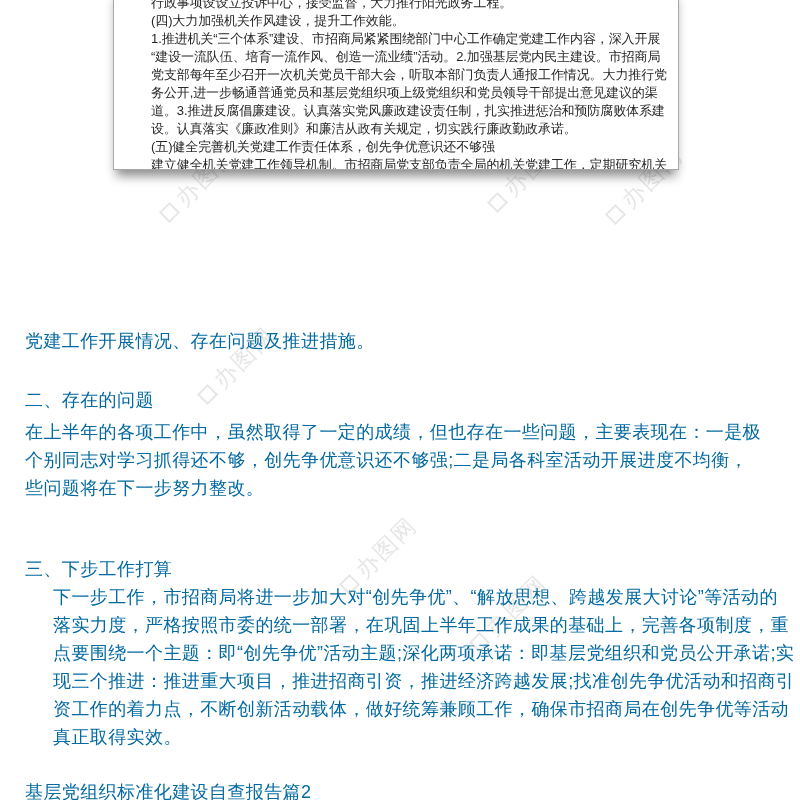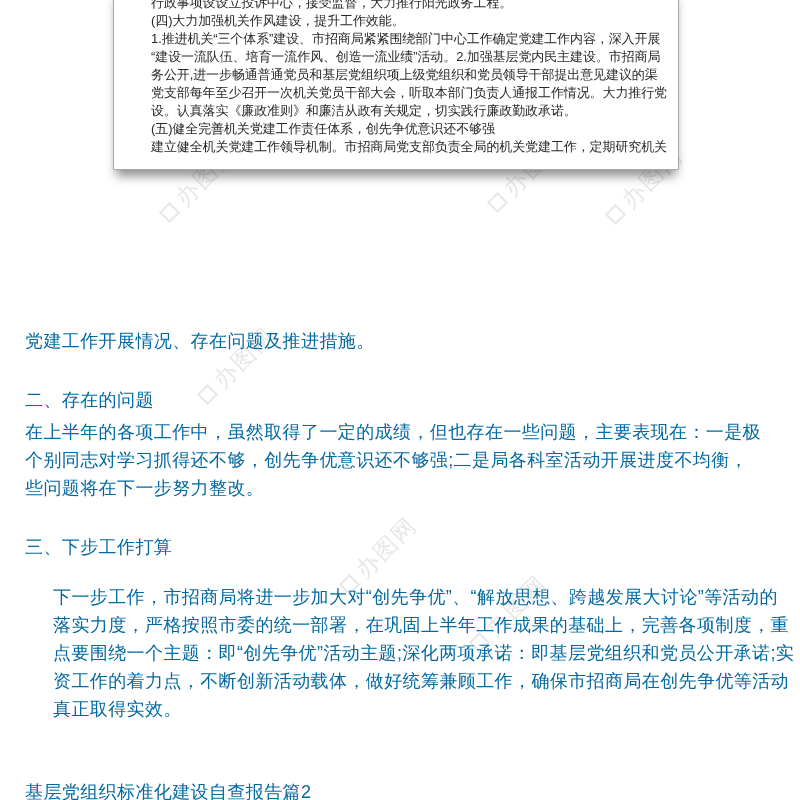--- a/index.html
+++ b/index.html
@@ -65,21 +65,21 @@
     font-size:18px;
     line-height:28px;
     letter-spacing:0.4px;
     color:#0369a1;
     z-index:2;
   }
   .article-block .bline { white-space:nowrap; }
   #intro   { top:327px; }
   #h2      { top:386px; }
   #p2      { top:418px; }
-  #h3      { top:533px; }
+  #h3      { top:555px; }
   #p3      { top:583px;margin-left:28px; }
   #footerT { top:778px; }
 </style>
 </head>
 <body>
 
 <div id="watermark-layer">
     <div class="wm" style="left: 150px; top: 168px;">
       <span class="wm-logo"></span>
       <span class="wm-text">办图网</span>
@@ -105,22 +105,23 @@
       <span class="wm-text">办图网</span>
     </div>
   </div>
 
 <div class="preview-box">
   <div class="preview-text">
     <div class="pline">行政事项设设立投诉中心，接受监督，大力推行阳光政务工程。</div>
     <div class="pline">(四)大力加强机关作风建设，提升工作效能。</div>
     <div class="pline">1.推进机关“三个体系”建设、市招商局紧紧围绕部门中心工作确定党建工作内容，深入开展</div>
     <div class="pline">“建设一流队伍、培育一流作风、创造一流业绩”活动。2.加强基层党内民主建设。市招商局</div>
+    <div class="pline">党支部每年至少召开一次机关党员干部大会，听取本部门负责人通报工作情况。大力推行党</div>
     <div class="pline">务公开,进一步畅通普通党员和基层党组织项上级党组织和党员领导干部提出意见建议的渠</div>
-    <div class="pline">党支部每年至少召开一次机关党员干部大会，听取本部门负责人通报工作情况。大力推行党</div>
+    <div class="pline">道。3.推进反腐倡廉建设。认真落实党风廉政建设责任制，扎实推进惩治和预防腐败体系建</div>
     <div class="pline">设。认真落实《廉政准则》和廉洁从政有关规定，切实践行廉政勤政承诺。</div>
     <div class="pline">(五)健全完善机关党建工作责任体系，创先争优意识还不够强</div>
     <div class="pline">建立健全机关党建工作领导机制。市招商局党支部负责全局的机关党建工作，定期研究机关</div>
   </div>
 </div>
 
 <div id="intro" class="article-block">
   <div class="bline">党建工作开展情况、存在问题及推进措施。</div>
 </div>
 
@@ -135,19 +136,20 @@
 </div>
 
 <div id="h3" class="article-block">
   <div class="bline">三、下步工作打算</div>
 </div>
 
 <div id="p3" class="article-block">
   <div class="bline">下一步工作，市招商局将进一步加大对“创先争优”、“解放思想、跨越发展大讨论”等活动的</div>
   <div class="bline">落实力度，严格按照市委的统一部署，在巩固上半年工作成果的基础上，完善各项制度，重</div>
   <div class="bline">点要围绕一个主题：即“创先争优”活动主题;深化两项承诺：即基层党组织和党员公开承诺;实</div>
+  <div class="bline">现三个推进：推进重大项目，推进招商引资，推进经济跨越发展;找准创先争优活动和招商引</div>
   <div class="bline">资工作的着力点，不断创新活动载体，做好统筹兼顾工作，确保市招商局在创先争优等活动</div>
   <div class="bline">真正取得实效。</div>
 </div>
 
 <div id="footerT" class="article-block">
   <div class="bline">基层党组织标准化建设自查报告篇2</div>
 </div>
 
 </body></html>

